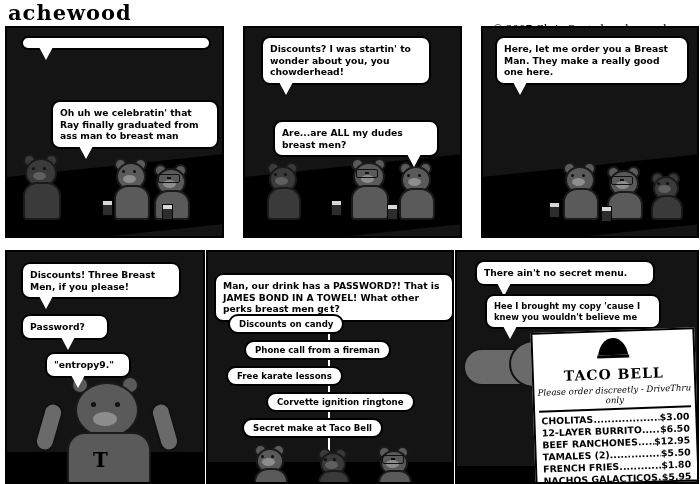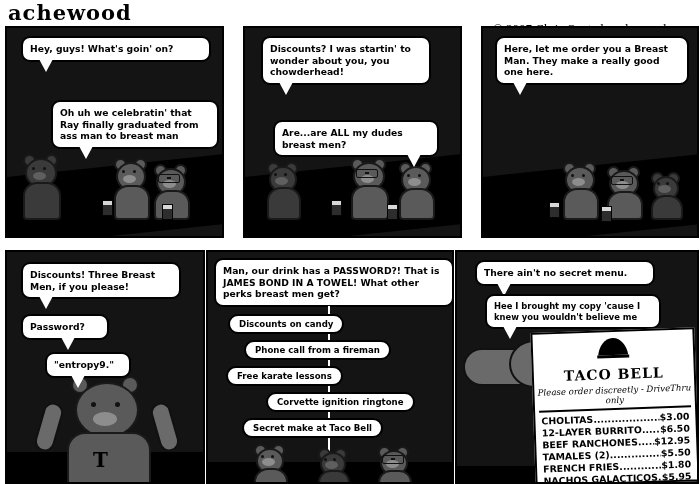--- a/index.html
+++ b/index.html
@@ -107,21 +107,20 @@
       <div class="head" style="left:4px;top:4px;width:26px;height:24px;"></div>
       <div class="muzzle" style="left:11px;top:16px;"></div>
       <div class="glasses" style="left:6px;top:10px;"></div>
       <div class="body" style="left:2px;top:26px;width:32px;height:26px;"></div>
     </div>
 
     <div class="beer" style="left:95px;top:172px;"></div>
     <div class="beer" style="left:155px;top:176px;"></div>
 
     <div class="bub" style="left:14px;top:8px;width:172px;">
-      <span>Hey, guys! What's goin' on?</span>
       <span class="tail tail-dl"></span>
     </div>
     <div class="bub" style="left:44px;top:72px;width:150px;">
       <span>Oh uh we celebratin' that Ray finally graduated from ass man to breast man</span>
       <span class="tail tail-dl" style="left:26px;"></span>
     </div>
   </div>
 
   <div class="panel" style="left:243px;top:26px;width:215px;height:208px;">
     <div class="ground slant" style="bottom:-12px;height:70px;"></div>
@@ -235,21 +234,21 @@
     </div>
     <div class="bub" style="left:38px;top:100px;width:68px;">
       <span>"entropy9."</span>
       <span class="tail tail-dl" style="left:24px;"></span>
     </div>
   </div>
 
   <div class="panel" style="left:206px;top:250px;width:244px;height:230px;">
     <div class="ground" style="bottom:-10px;height:30px;"></div>
 
-    <div class="bub" style="left:6px;top:6px;width:222px;">
+    <div class="bub" style="left:6px;top:21px;width:222px;">
       <span>Man, our drink has a PASSWORD?! That is JAMES BOND IN A TOWEL! What other perks breast men get?</span>
     </div>
 
     <div class="lline" style="left:120px;top:54px;height:152px;"></div>
     <div class="pill" style="left:20px;top:62px;">Discounts on candy</div>
     <div class="pill" style="left:18px;top:114px;">Free karate lessons</div>
     <div class="pill" style="left:36px;top:88px;">Phone call from a fireman</div>
     <div class="pill" style="left:58px;top:140px;">Corvette ignition ringtone</div>
     <div class="pill" style="left:34px;top:166px;">Secret make at Taco Bell</div>
 

